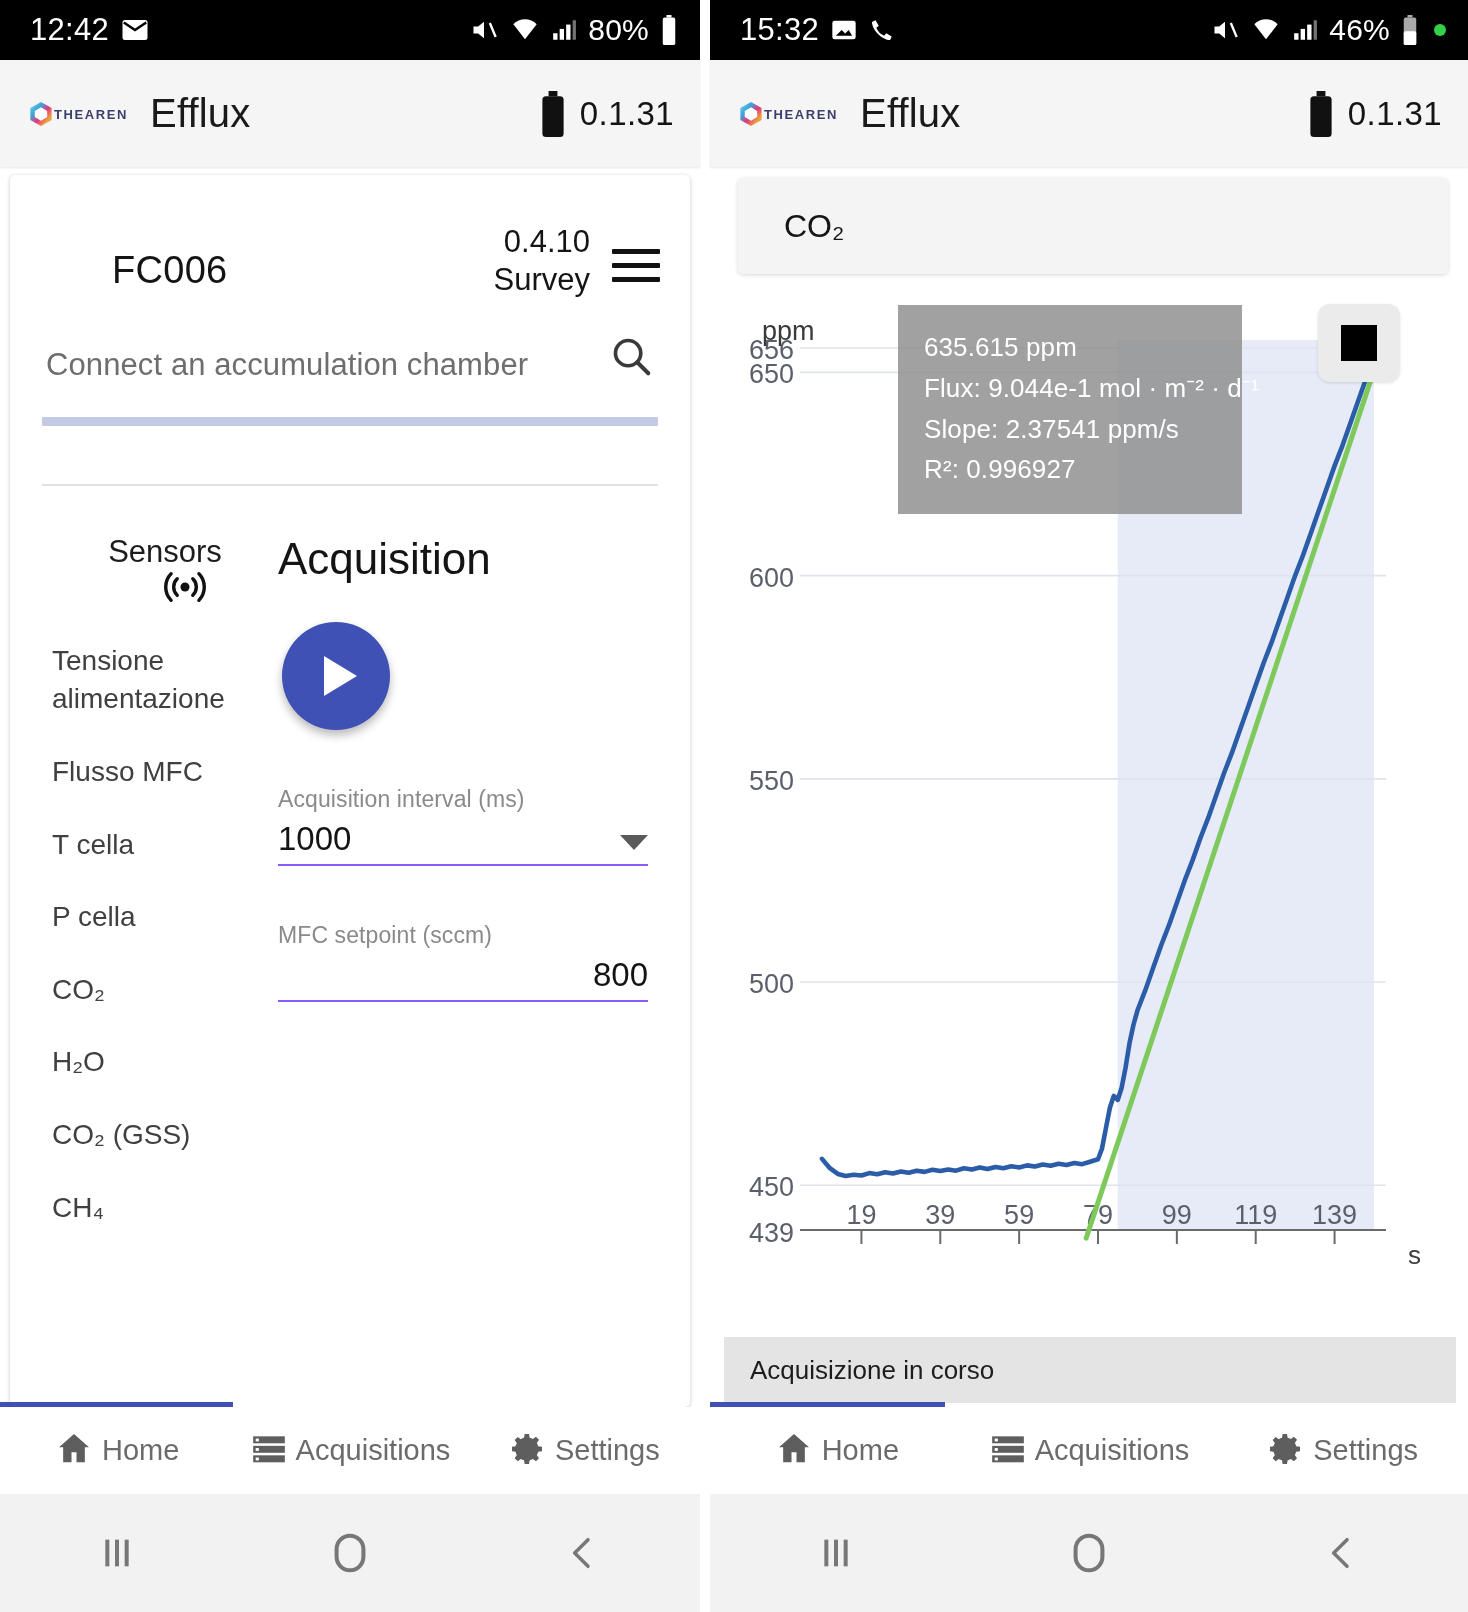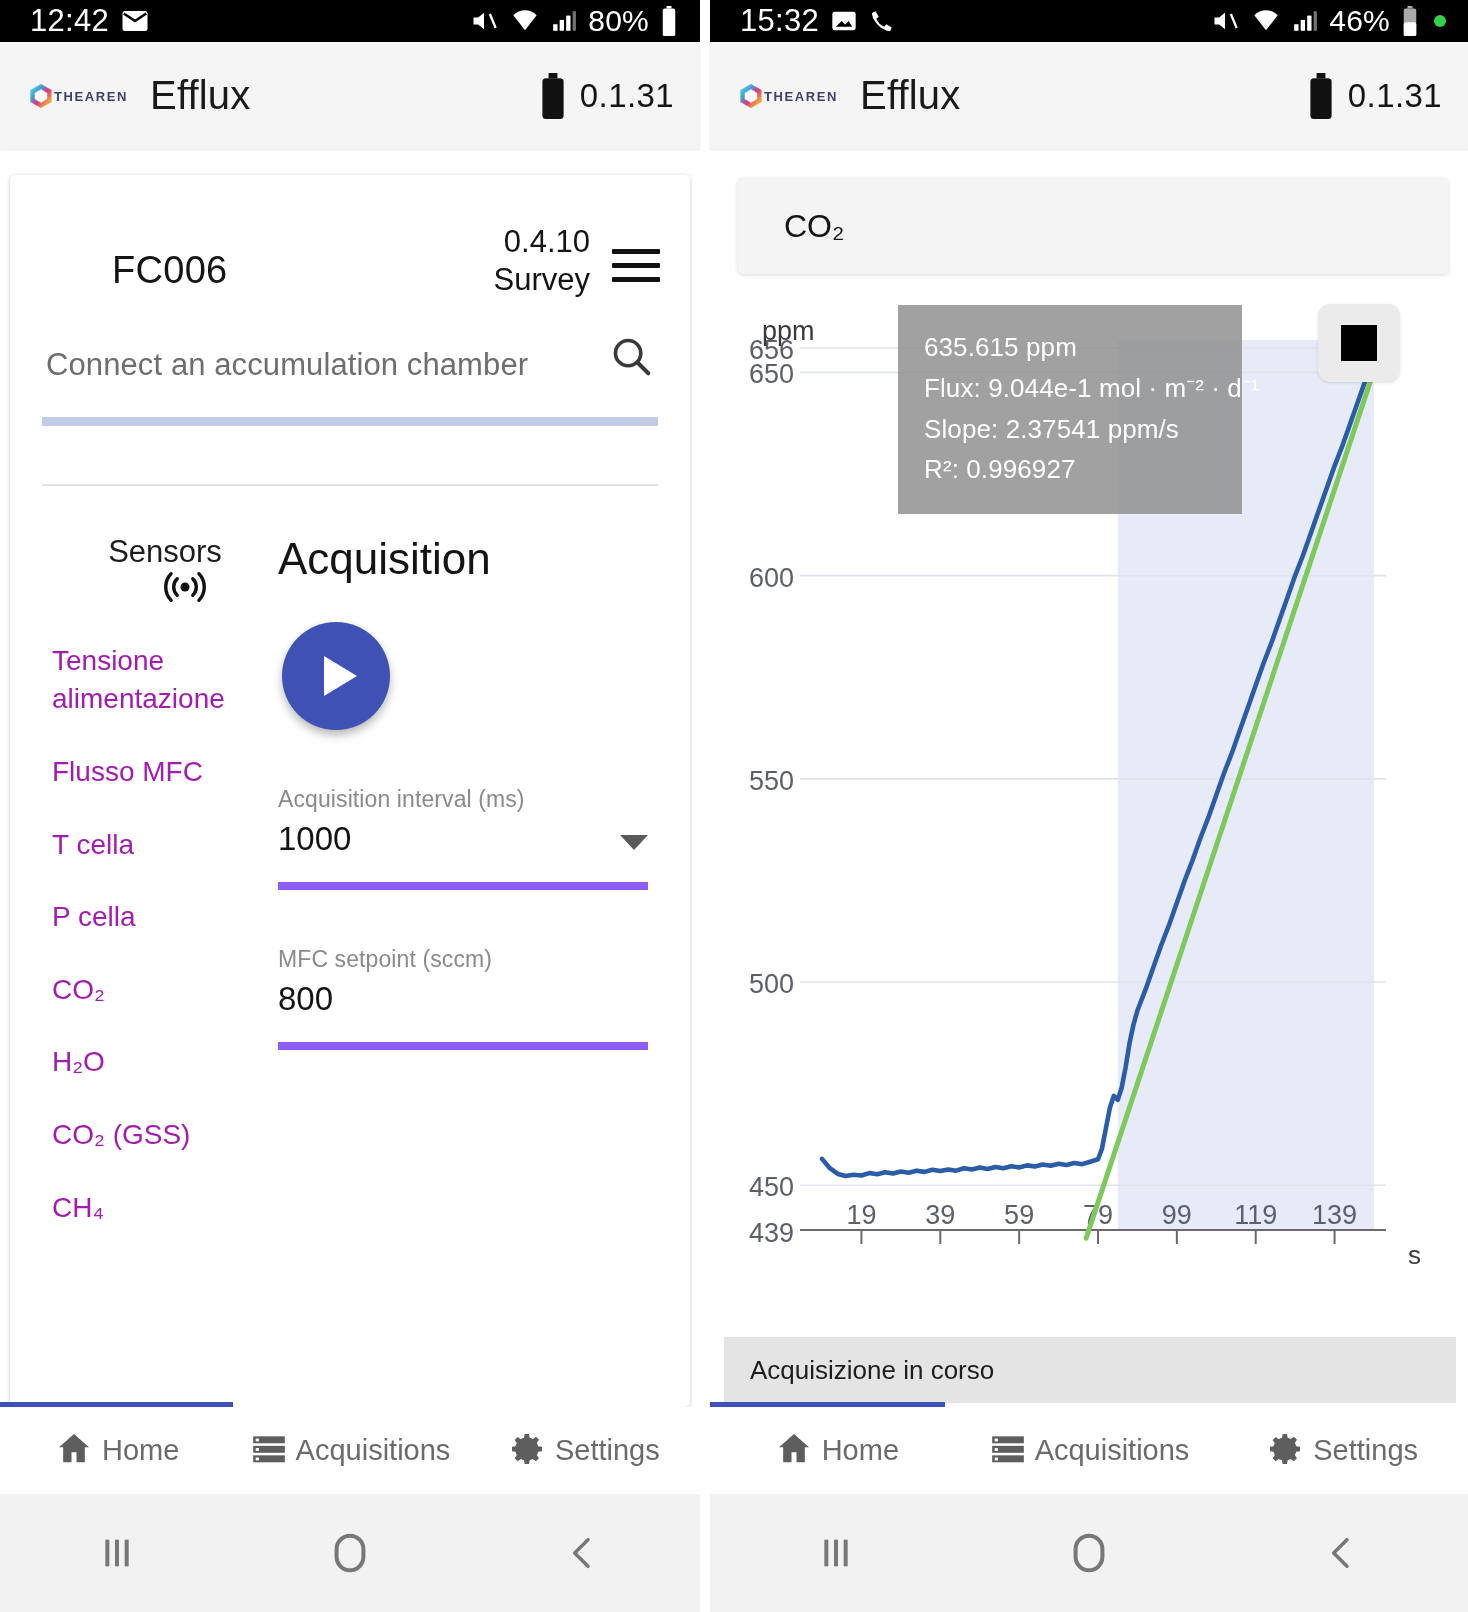--- a/index.html
+++ b/index.html
@@ -7,21 +7,21 @@
     font-family:"Liberation Sans", sans-serif; overflow:hidden; }
 
   .screens { display:flex; width:1468px; height:1612px; }
   .screen { position:relative; height:1612px; background:#ffffff; }
   .screen-left  { width:700px; }
   .screen-gap   { width:10px; background:#ffffff; }
   .screen-right { width:758px; }
 
   
   .statusbar {
-    height:42px; background:#000000; color:#ffffff;
+    height:60px; background:#000000; color:#ffffff;
     display:flex; align-items:center; justify-content:space-between;
     padding:0 22px 0 30px; font-size:30px; font-weight:500;
   }
   .sb-left, .sb-right { display:flex; align-items:center; gap:11px; }
   .sb-time { font-size:31px; letter-spacing:.3px; }
   .sb-ico { display:inline-flex; align-items:center; }
   .sb-pct { font-size:30px; letter-spacing:.2px; }
   .greendot { width:12px;height:12px;border-radius:50%;background:#35d04a;display:inline-block;margin-left:4px; }
 
   
@@ -54,33 +54,33 @@
   .progress { height:9px; background:#c3cae4; margin:34px 32px 0 32px; border-radius:1px; }
   .divider { height:2px; background:#e2e2e2; margin:58px 32px 0 32px; }
 
   .body-cols { display:flex; padding:48px 0 0 0; }
   .col-sensors { width:268px; padding-left:42px; }
   .col-acq { flex:1; padding-right:42px; }
 
   .sensors-head { display:flex; align-items:center;flex-direction:column; }
   .sensors-title { font-size:31px; color:#1c1c1c; }
   .wifi-ico { margin-left:40px; }
-  .sensor-item { font-size:28px; color:#a21caf; line-height:1.38; margin-top:34px; }
+  .sensor-item { font-size:28px; color:#404040; line-height:1.38; margin-top:34px; }
   .sensor-item:first-of-type { margin-top:46px; }
 
   .acq-title { font-size:44px; color:#141414; }
   .play-btn {
     width:108px; height:108px; border-radius:50%; background:#3f51b5;
     display:flex; align-items:center; justify-content:center;
     margin-top:38px; margin-left:4px; box-shadow:0 5px 10px rgba(0,0,0,.28);
   }
   .play-tri { width:0;height:0;border-left:33px solid #fff;border-top:20px solid transparent;border-bottom:20px solid transparent;margin-left:8px; }
   .field { margin-top:56px; }
   .field-label { font-size:23px; color:#8a8a8a; letter-spacing:.1px; }
-  .field-row { display:flex; align-items:flex-end; border-bottom:8px solid #8b5cf6; padding-bottom:24px; margin-top:7px; }
+  .field-row { display:flex; align-items:flex-end; border-bottom:2px solid #8b5cf6; padding-bottom:6px; margin-top:7px;justify-content:flex-end; }
   .field-val { font-size:33px; color:#141414; }
   .caret { width:0;height:0;border-left:14px solid transparent;border-right:14px solid transparent;border-top:15px solid #5a5a5a;margin-left:auto;margin-bottom:8px; }
 
   
   .bottomnav {
     position:absolute; left:0; right:0; bottom:118px; height:87px;
     background:#ffffff; display:flex; align-items:center;
     border-top:none;
   }
   .nav-accent { position:absolute; left:0; top:-5px; height:5px; background:#3f51b5; }

